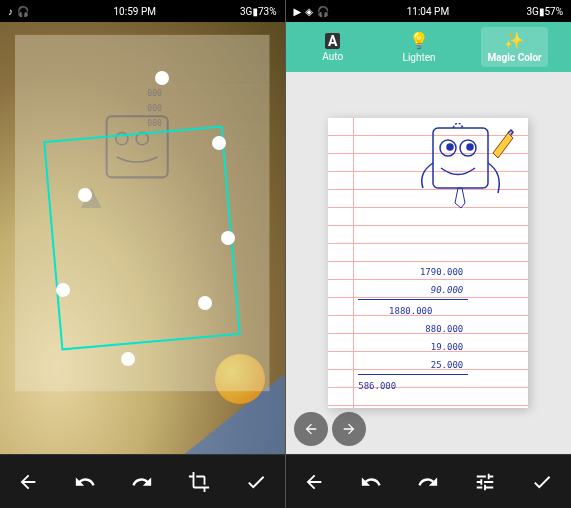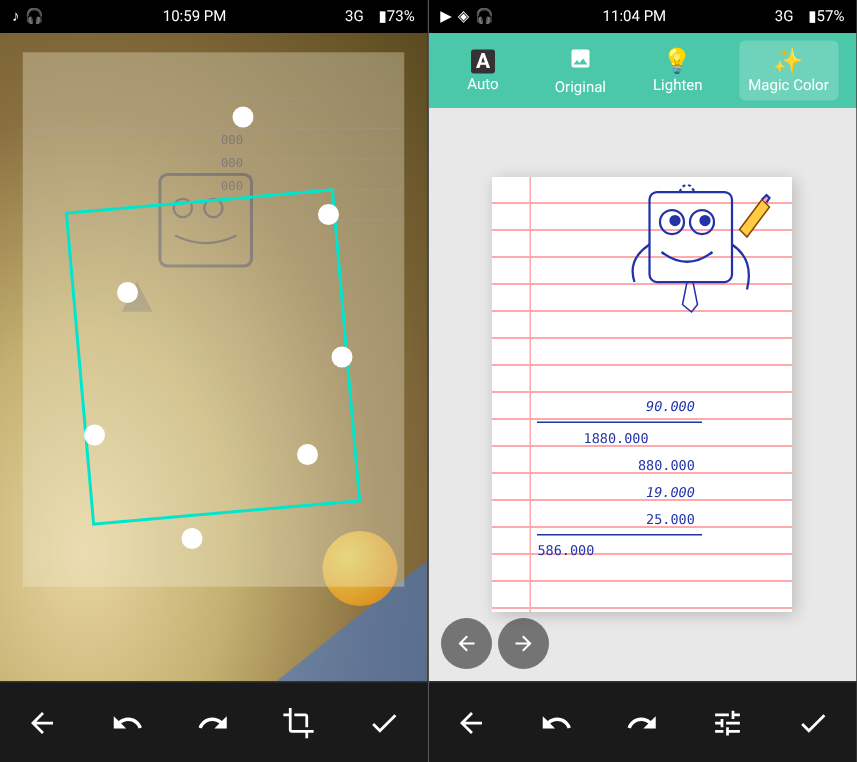--- a/index.html
+++ b/index.html
@@ -41,22 +41,21 @@
     }
 
     .status-bar-left {
       display: flex;
       align-items: center;
       gap: 4px;
     }
 
     .status-bar-right {
       display: flex;
-      align-items: center;
-      gap: 10px;
+      gap: 0;
       font-size: 10px;
     }
 
     .image-area {
       flex: 1;
       position: relative;
       overflow: hidden;
       background: #0f766e;
     }
 
@@ -158,21 +157,21 @@
       color: #fff;
     }
 
     .filter-label {
       font-size: 10px;
       color: #fff;
     }
 
     .filter-label.active-label {
       color: #fff;
-      font-weight: normal;
+      font-weight: bold;
     }
 
     .document-preview {
       flex: 1;
       background: #e8e8e8;
       display: flex;
       align-items: center;
       justify-content: center;
       position: relative;
       overflow: hidden;
@@ -408,28 +407,20 @@
         <span>▮57%</span>
       </div>
     </div>
 
     <div class="filter-bar">
       <div class="filter-item">
         <span class="filter-icon" style="font-size:14px; font-weight:bold; color:#fff; background:#333; border-radius:2px; padding:0 3px;">A</span>
         <span class="filter-label">Auto</span>
       </div>
       <div class="filter-item">
-        <span class="filter-icon">
-          <svg width="16" height="16" viewBox="0 0 24 24" fill="white">
-            <path d="M21 19V5c0-1.1-.9-2-2-2H5c-1.1 0-2 .9-2 2v14c0 1.1.9 2 2 2h14c1.1 0 2-.9 2-2zM8.5 13.5l2.5 3.01L14.5 12l4.5 6H5l3.5-4.5z"></path>
-          </svg>
-        </span>
-        <span class="filter-label">Original</span>
-      </div>
-      <div class="filter-item">
         <span class="filter-icon">💡</span>
         <span class="filter-label">Lighten</span>
       </div>
       <div class="filter-item active">
         <span class="filter-icon">✨</span>
         <span class="filter-label active-label">Magic Color</span>
       </div>
     </div>
 
     <div class="document-preview">
@@ -460,25 +451,26 @@
 
               <path d="M50,5 Q55,-5 60,5" stroke-dasharray="2"></path>
 
               <path d="M90,30 L105,10 L110,15 L95,35 Z" fill="#ffcc44" stroke="#884400" stroke-width="1"></path>
               <path d="M105,10 L108,7 L110,9 L108,12" fill="#ffaaaa"></path>
             </g>
           </svg>
         </div>
 
         <div class="numbers-area">
+          <div style="text-align:right; width:110px; padding-right:5px;">1790.000</div>
           <div style="text-align:right; width:110px; padding-right:5px;font-style:italic;">90.000</div>
           <div style="border-bottom:1px solid #2233aa; width:110px; margin-bottom:2px;"></div>
           <div style="text-align:center; width:110px; padding-right:5px;">1880.000</div>
           <div style="text-align:right; width:110px; padding-right:5px;">880.000</div>
-          <div style="text-align:right; width:110px; padding-right:5px;font-style:italic;">19.000</div>
+          <div style="text-align:right; width:110px; padding-right:5px;">19.000</div>
           <div style="text-align:right; width:110px; padding-right:5px;">25.000</div>
           <div style="border-bottom:1px solid #2233aa; width:110px; margin-bottom:2px;"></div>
           <div style="text-align:left; width:110px; padding-right:5px;">586.000</div>
         </div>
       </div>
 
       <div class="preview-overlay-btns">
         <div class="overlay-btn">
           <svg width="16" height="16" viewBox="0 0 24 24" fill="white">
             <path d="M20 11H7.83l5.59-5.59L12 4l-8 8 8 8 1.41-1.41L7.83 13H20v-2z"></path>

